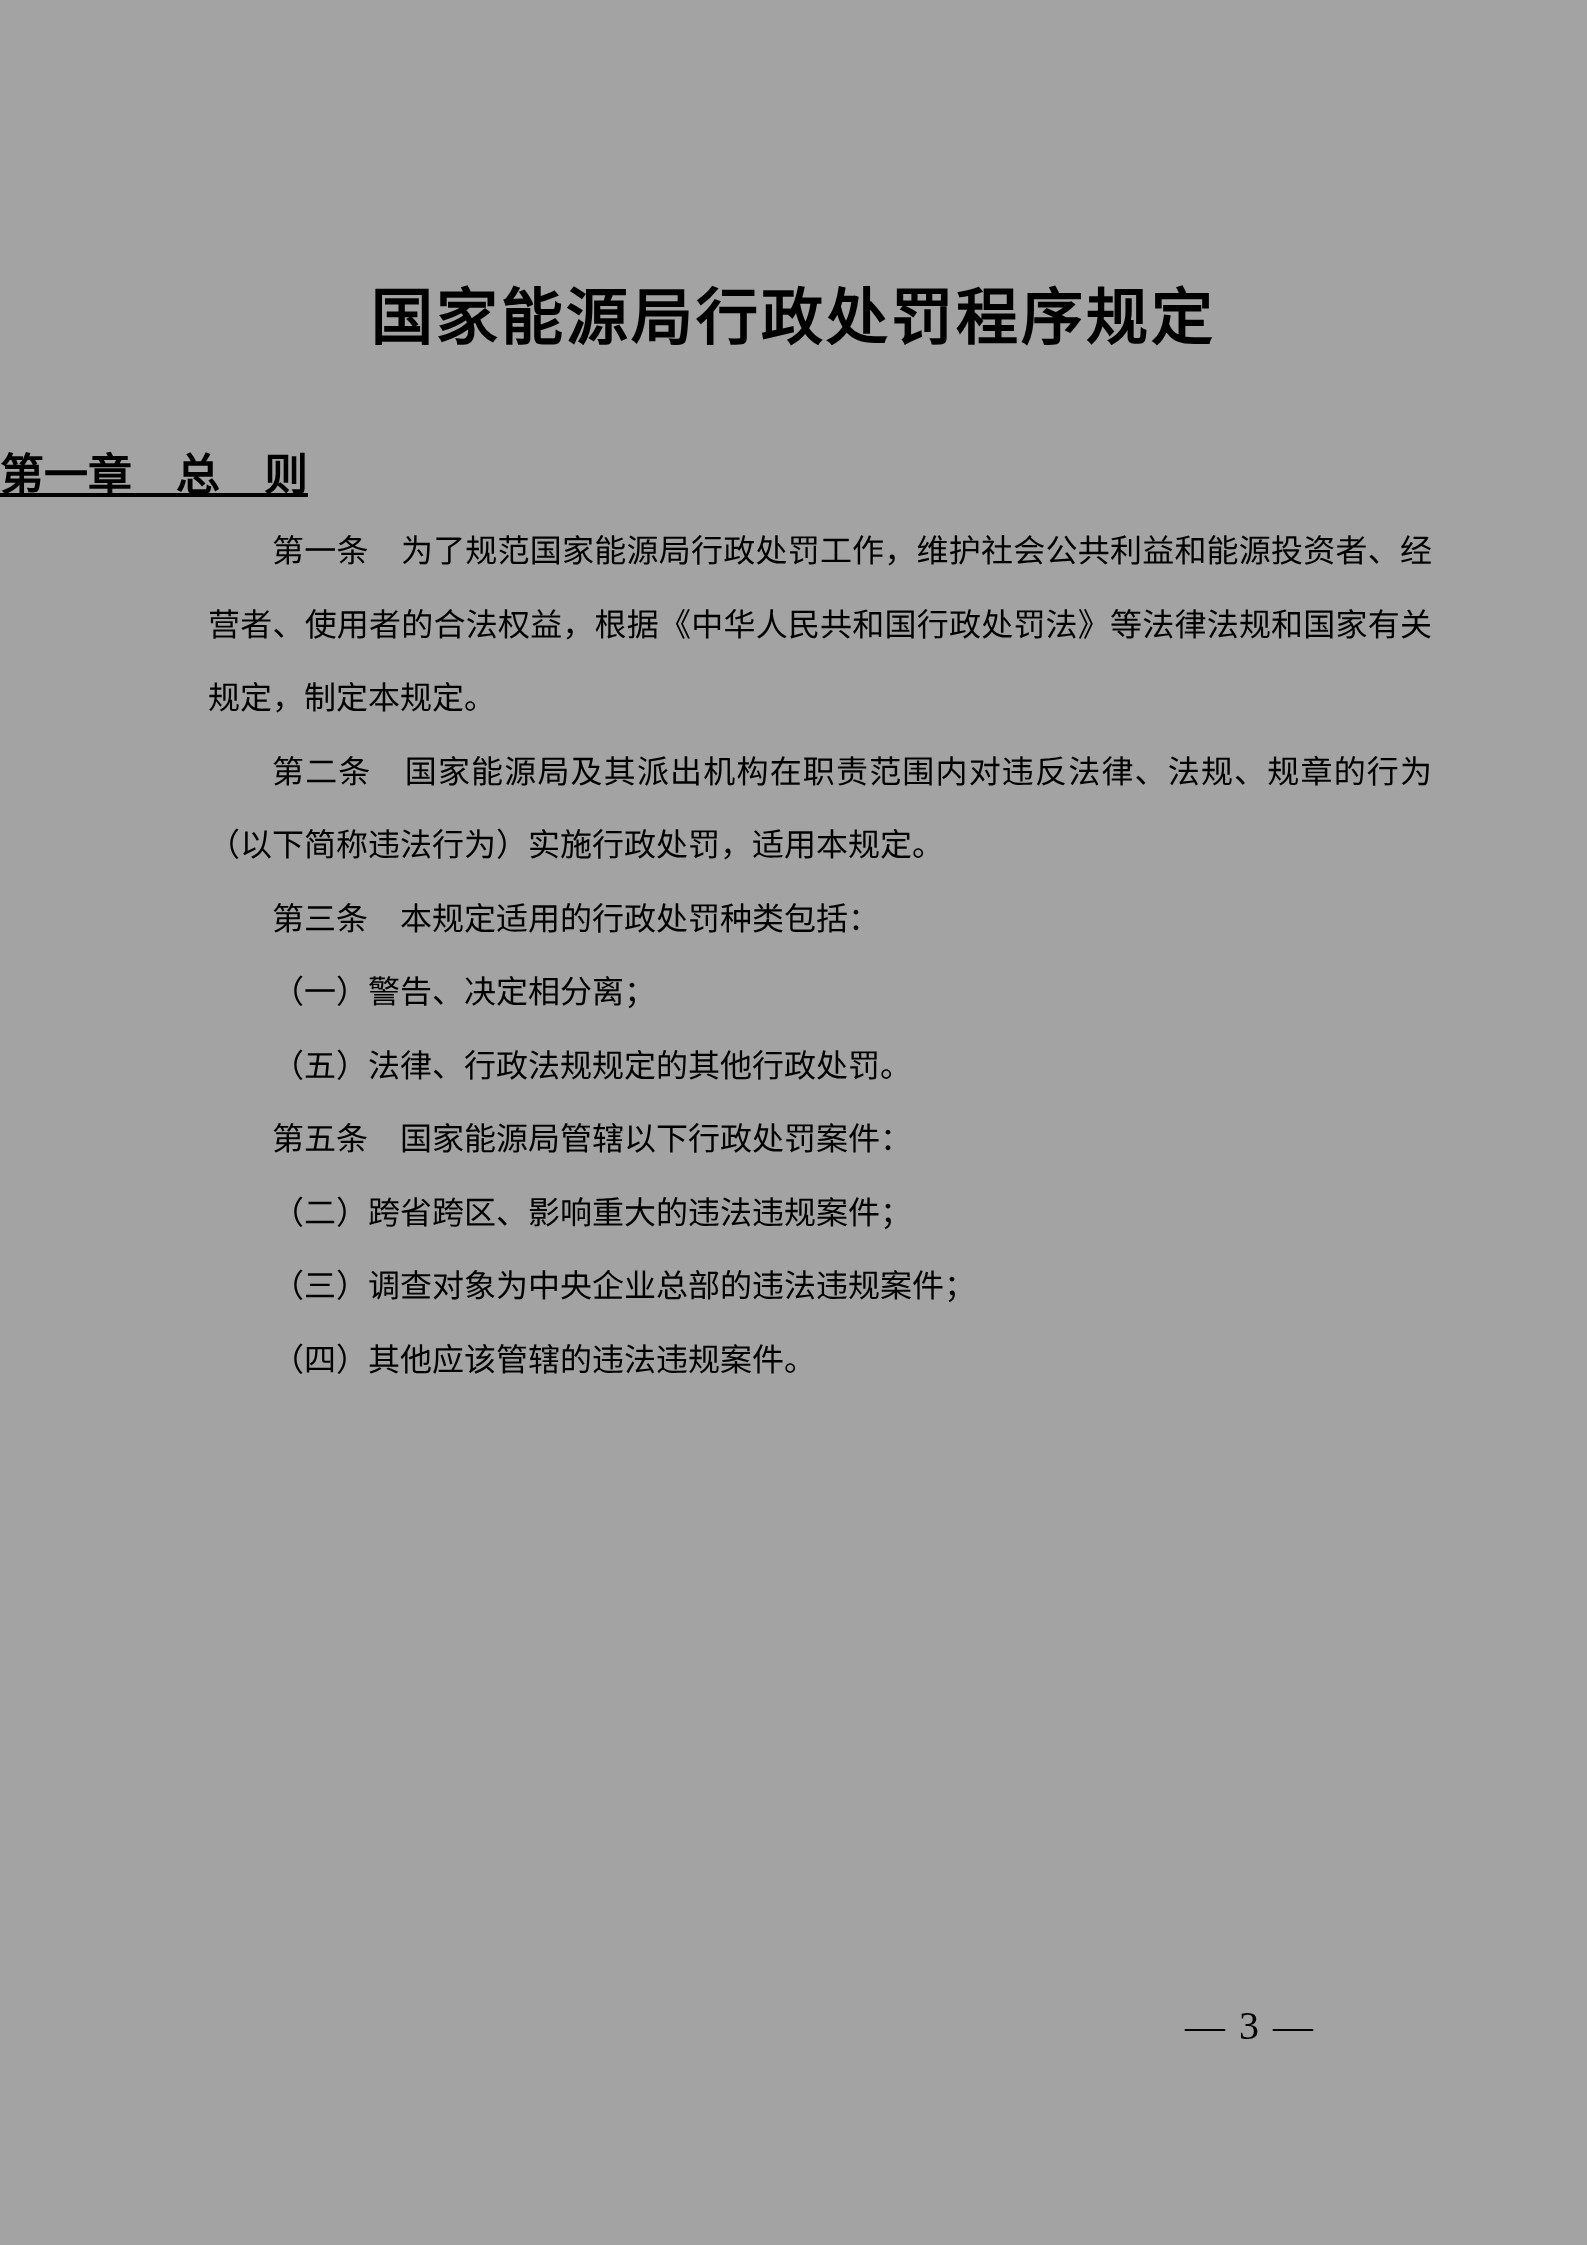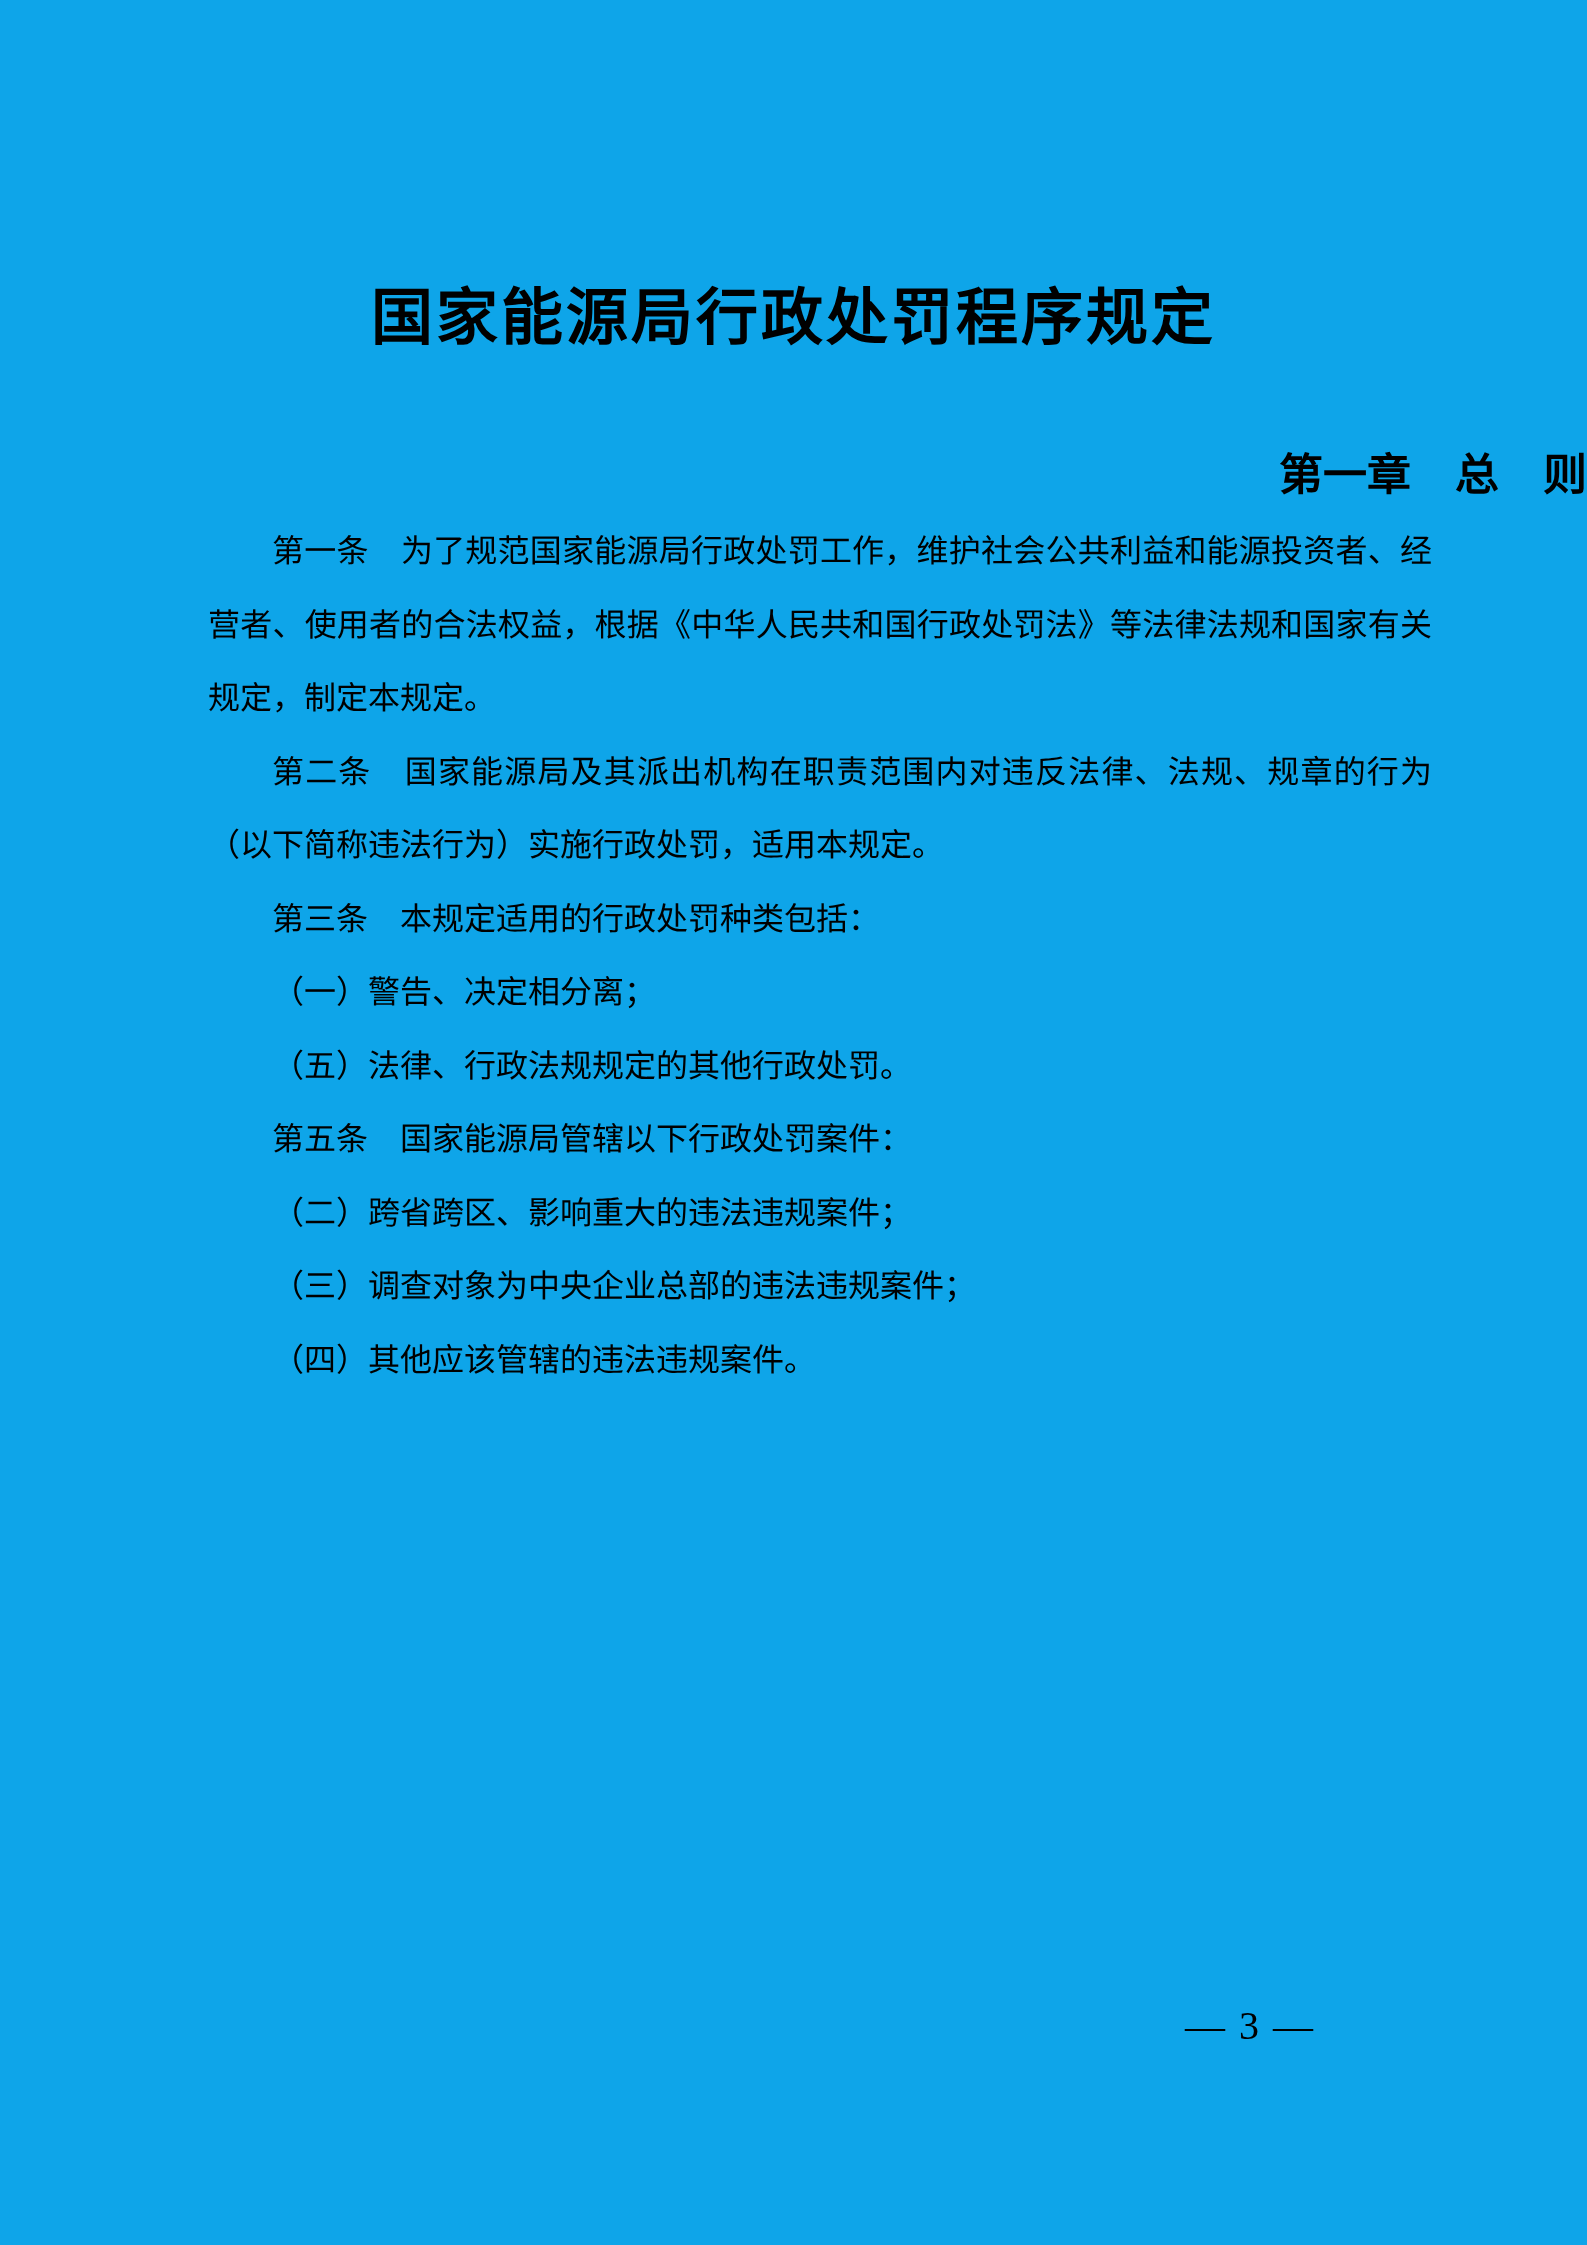--- a/index.html
+++ b/index.html
@@ -4,21 +4,21 @@
 <style>
   html, body {
     margin: 0;
     padding: 0;
     background: #ffffff;
   }
   .page {
     position: relative;
     width: 1587px;
     height: 2245px;
-    background: #0ea5e9;
+    background: #a3a3a3;
     color: #000000;
     font-family: "Liberation Sans", sans-serif;
     overflow: hidden;
   }
   .doc-title {
     position: absolute;
     top: 272px;
     left: 0;
     width: 100%;
     text-align: center;
@@ -26,24 +26,25 @@
     line-height: 92px;
     font-weight: bold;
     letter-spacing: 3px;
     font-family: "Liberation Serif", serif;
   }
   .chapter-heading {
     position: absolute;
     top: 448px;
     left: 0;
     width: 100%;
-    text-align: right;
+    text-align: left;
     font-size: 44px;
     line-height: 54px;
     font-weight: bold;
+    text-decoration: underline;
   }
   .body-text {
     position: absolute;
     top: 515px;
     left: 208px;
     width: 1224px;
     font-size: 32px;
     line-height: 73.5px;
     text-align: justify;
     letter-spacing: 0;

